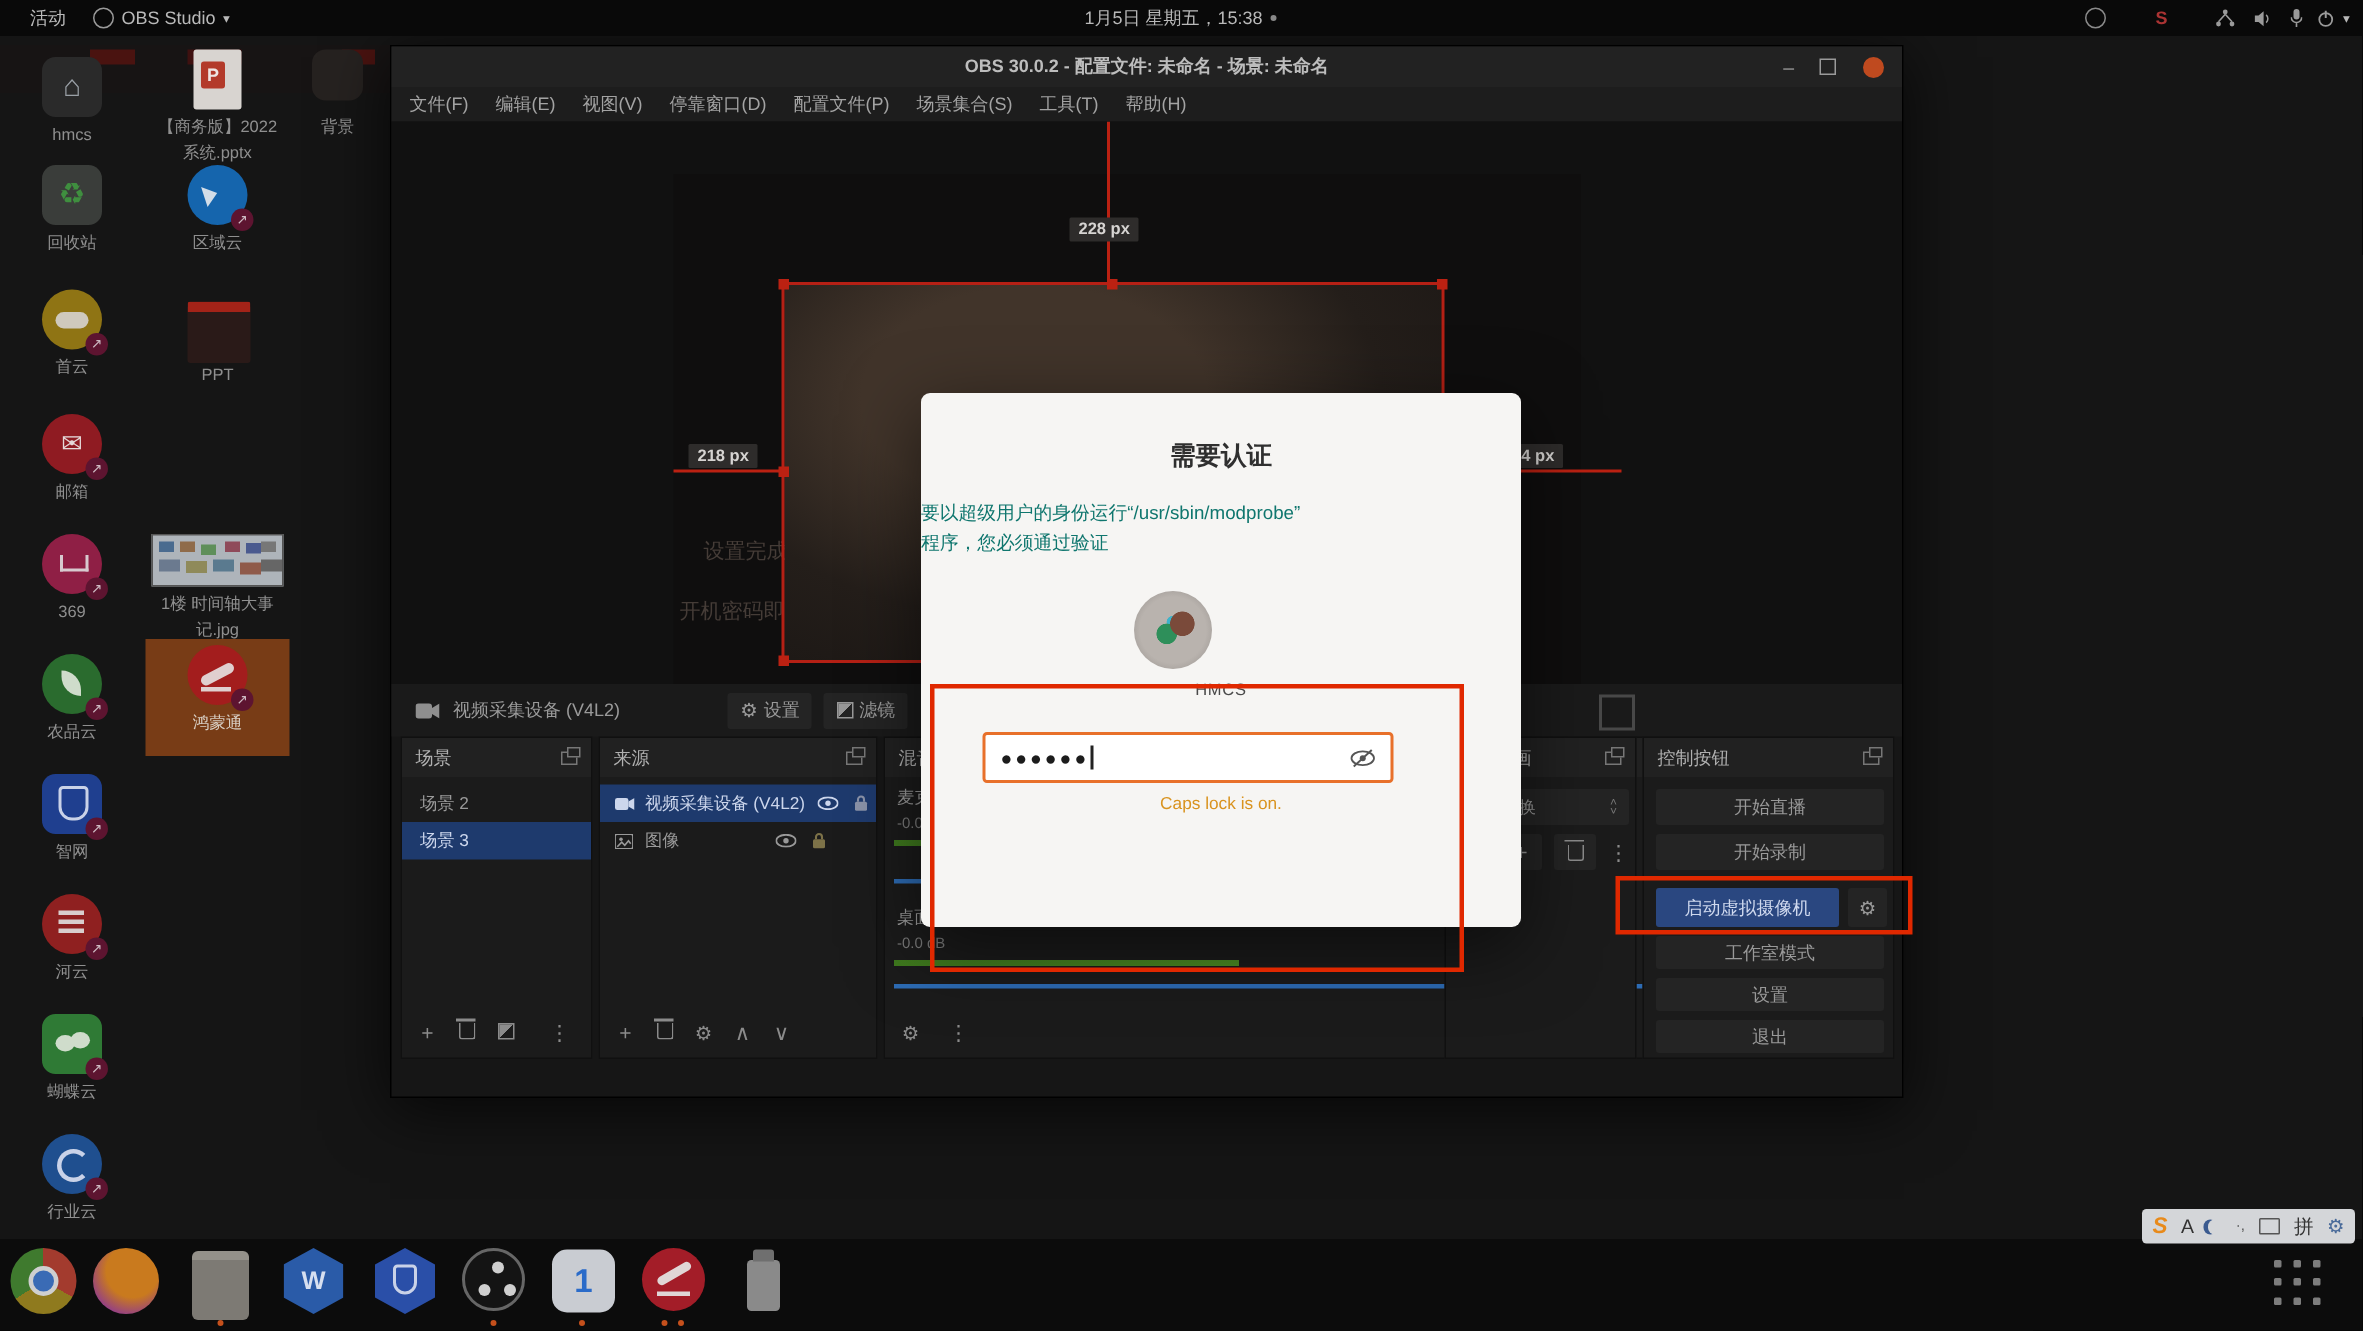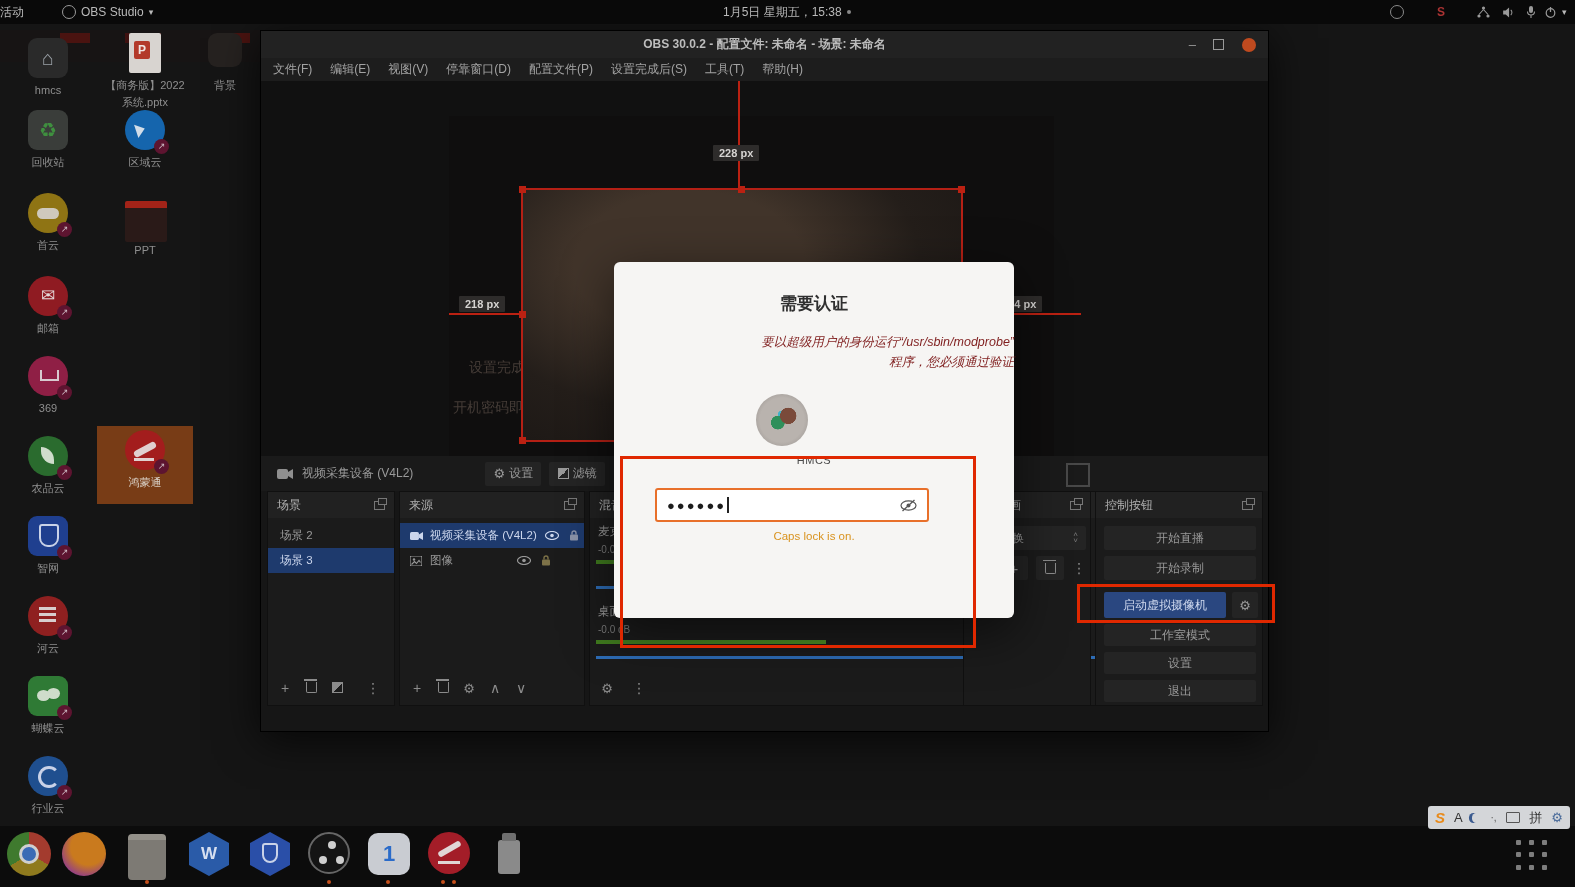--- a/index.html
+++ b/index.html
@@ -50,21 +50,21 @@
   .gear{font-size:13px;line-height:1;}
   .statusbar{left:0;top:675px;width:1007px;height:25px;background:#191919;display:flex;align-items:center;
     justify-content:flex-end;gap:26px;font-size:11px;color:#8a8a8a;padding-right:18px;box-sizing:border-box;}
   .vmeter{position:absolute;height:4px;background:linear-gradient(90deg,#3f7a1e,#4d8f24);}
   .vslider{position:absolute;height:3px;background:#2d6cb5;}
   .vhandle{position:absolute;width:17px;height:8px;border-radius:4px;background:#c9c9c9;}
   
   .dialog{left:614px;top:262px;width:400px;height:356px;background:#f6f5f3;border-radius:6px;
     box-shadow:0 14px 50px rgba(0,0,0,.55);z-index:50;}
   .dlg-title{left:0;top:30px;width:100%;text-align:center;font-size:17px;font-weight:bold;color:#2f2f2f;}
-  .dlg-msg{left:0;width:100%;text-align:right;font-size:12.5px;color:#7f1d1d;font-style:italic;}
+  .dlg-msg{left:0;width:100%;text-align:left;font-size:12.5px;color:#0f766e;}
   .avatar{left:142px;top:132px;width:52px;height:52px;border-radius:50%;
     background:radial-gradient(circle at 62% 42%,#7a4a3a 0 18%,transparent 19%),
       radial-gradient(circle at 42% 55%,#2e8f5a 0 16%,transparent 17%),
       radial-gradient(circle at 50% 40%,#3fb3c9 0 10%,transparent 11%),
       radial-gradient(circle at 50% 50%,#b9b3ae 0 60%,#8f8a86 100%);}
   .uname{left:0;top:192px;width:100%;text-align:center;font-size:11px;color:#4a4a4a;letter-spacing:.5px;}
   .pwfield{left:41px;top:226px;width:250px;height:30px;background:#fff;border:2px solid #e8702a;border-radius:3px;
     display:flex;align-items:center;padding:0 10px;}
   .pwdots{font-size:13px;color:#1c1c1c;letter-spacing:2px;}
   .caret{width:1.5px;height:16px;background:#222;margin-left:1px;}
@@ -186,20 +186,27 @@
       <div class="badge">↗</div>
       </div>
     <div class="lbl">区域云</div>
   </div>
   <div class="dicon" style="left:97px;top:198px;">
     <div class="art">
         <div style="width:42px;height:34px;margin:3px auto 0;background:#2a1a18;border-top:7px solid #a32318;border-radius:2px;"></div>
       </div>
     <div class="lbl">PPT</div>
   </div>
+  <div class="dicon" style="left:97px;top:356px;">
+    <div style="width:86px;height:33px;background:#aeb4ba;position:relative;border:1px solid #555;">
+      <div class="abs" style="left:4px;top:4px;width:10px;height:7px;background:#4a6b8f;box-shadow:14px 0 0 #8f6b4a,28px 2px 0 #5f8f5a,44px 0 0 #8f4a5a,58px 1px 0 #4a5a8f,68px 0 0 #777;"></div>
+      <div class="abs" style="left:4px;top:16px;width:14px;height:8px;background:#6b7a8f;box-shadow:18px 1px 0 #8f8a5a,36px 0 0 #5a7a8f,54px 2px 0 #8f5a4a,68px 0 0 #666;"></div>
+    </div>
+    <div class="lbl" style="width:92px;">1楼 时间轴大事 记.jpg</div>
+  </div>
   <div class="dicon" style="left:97px;top:430px;">
     <div class="abs" style="left:0;top:-4px;width:96px;height:78px;background:#8a4316;opacity:.85;"></div>
     <div class="art" style="z-index:1;">
         <div class="circ" style="background:#a31d1d;"></div>
       <div class="abs" style="left:8px;top:16px;width:24px;height:7px;border-radius:6px;background:#e0cfcf;transform:rotate(-28deg);"></div>
       <div class="abs" style="left:9px;top:28px;width:20px;height:3px;background:#e0cfcf;"></div>
       <div class="badge">↗</div>
       </div>
     <div class="lbl" style="z-index:1;color:#d8cfc4;">鸿蒙通</div>
   </div>
@@ -217,21 +224,21 @@
       <span class="abs" style="right:72px;top:6px;color:#9a9a9a;font-size:13px;">–</span>
       <span class="abs" style="right:44px;top:8px;width:9px;height:9px;border:1.5px solid #9a9a9a;"></span>
       <span class="abs" style="right:12px;top:7px;width:14px;height:14px;border-radius:50%;background:#bf4a1f;"></span>
     </div>
     <div class="abs menubar">
       <span>文件(F)</span>
       <span>编辑(E)</span>
       <span>视图(V)</span>
       <span>停靠窗口(D)</span>
       <span>配置文件(P)</span>
-      <span>设置完成后(S)</span>
+      <span>场景集合(S)</span>
       <span>工具(T)</span>
       <span>帮助(H)</span>
     </div>
 
     <div class="abs preview">
       <div class="abs" style="left:188px;top:35px;width:605px;height:340px;background:#0f0e0e;"></div>
 
       <span class="ghost" style="left:208px;top:278px;">设置完成后，</span>
       <span class="ghost" style="left:688px;top:278px;">输入电脑</span>
       <span class="ghost" style="left:192px;top:318px;">开机密码即可。</span>
@@ -423,21 +430,21 @@
           <line x1="2.5" y1="12" x2="14.5" y2="1" stroke="#555" stroke-width="1.3"></line>
         </svg>
     </div>
     <div class="abs caps">Caps lock is on.</div>
   </div>
 
   <div class="anno" style="left:620px;top:456px;width:350px;height:186px;"></div>
   <div class="anno" style="left:1077px;top:584px;width:192px;height:33px;"></div>
 
   <div class="abs topbar">
-    <span class="tb-item" style="left:0;">
+    <span class="tb-item" style="left:20px;">
         <span>活动</span>
       </span>
     <span class="tb-item" style="left:62px;">
       <span style="width:12px;height:12px;border:1.5px solid #9a9a9a;border-radius:50%;display:inline-block;"></span>
       <span>OBS Studio</span>
       <span style="font-size:9px;">▾</span>
     </span>
     <span class="tb-item" style="left:723px;">
         <span>1月5日 星期五，15:38</span>
       <span style="width:4px;height:4px;border-radius:50%;background:#888;display:inline-block;"></span>

